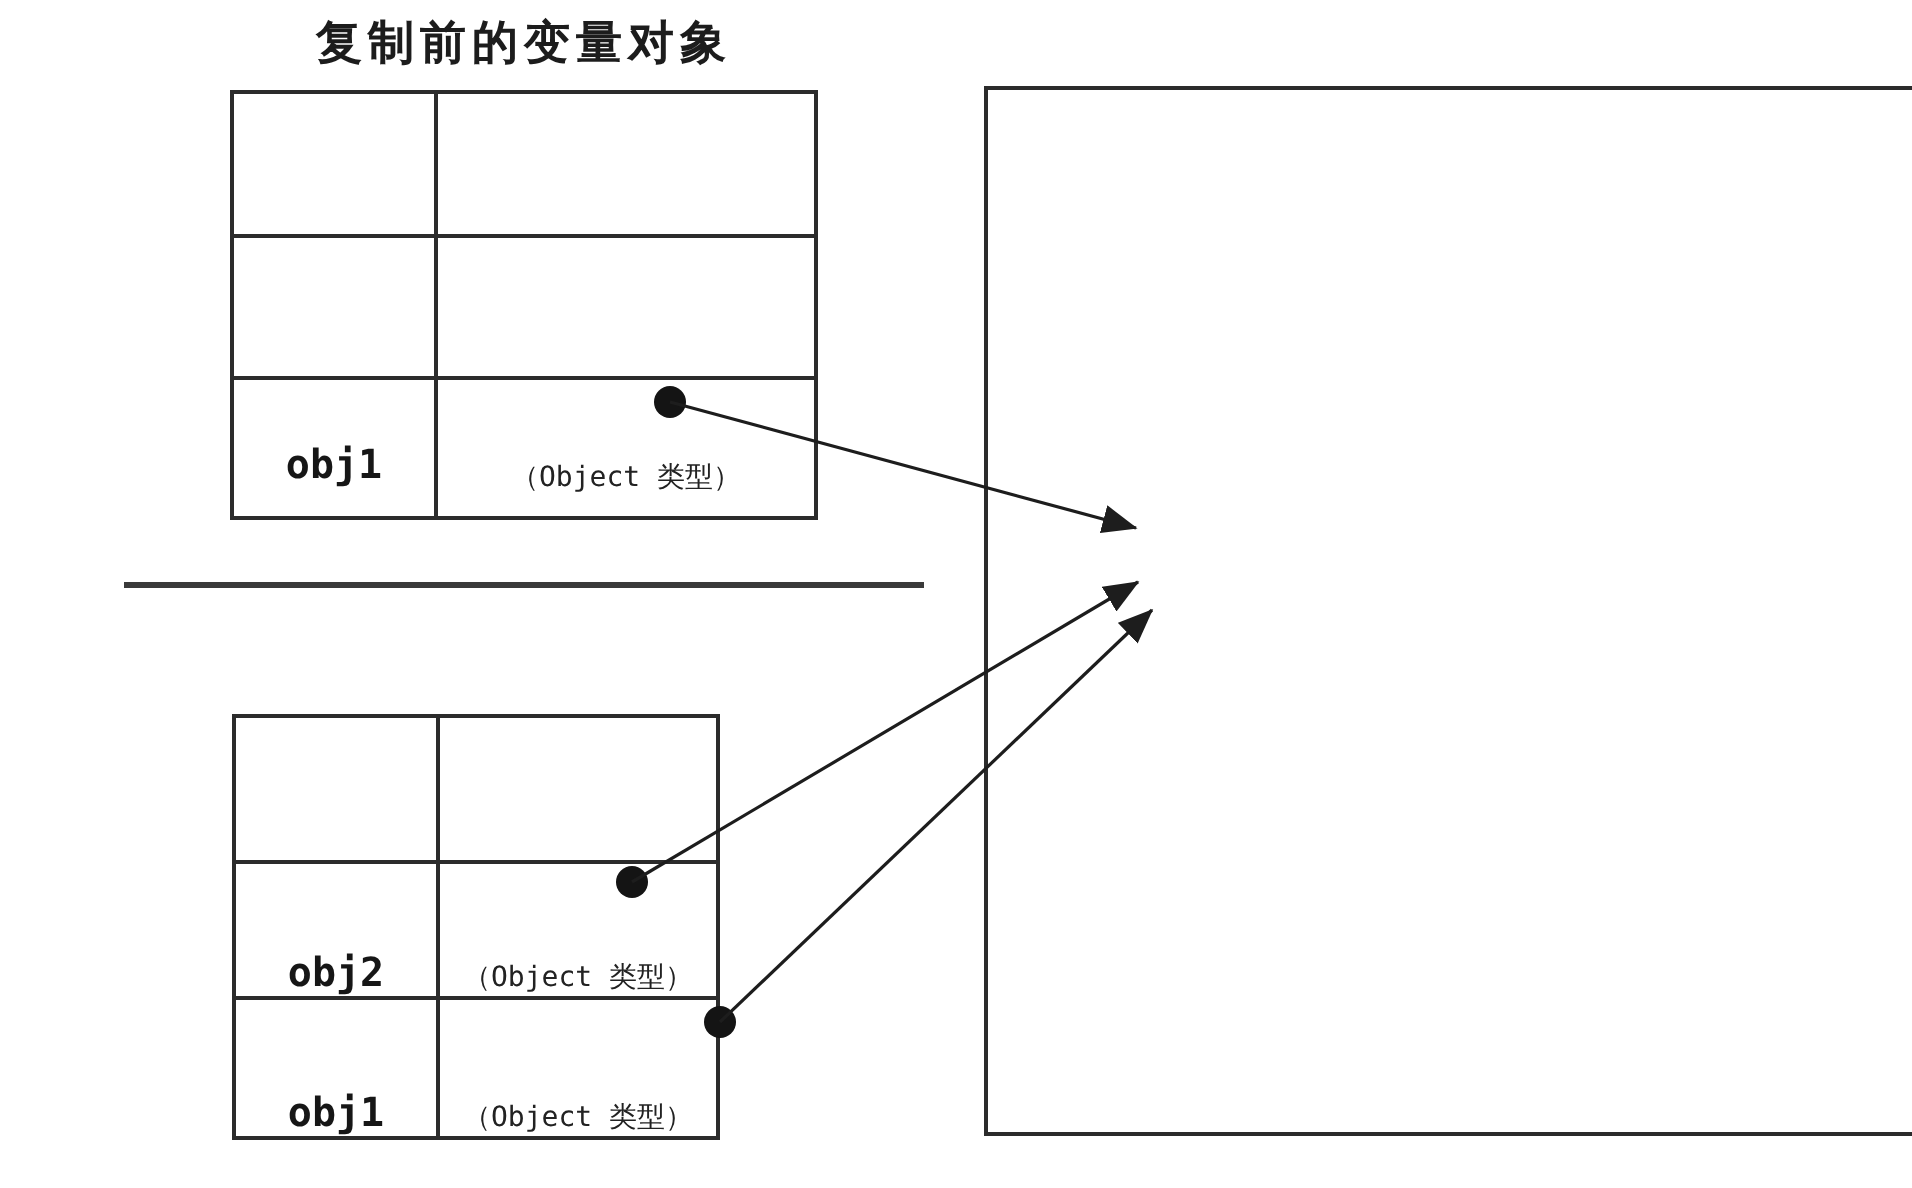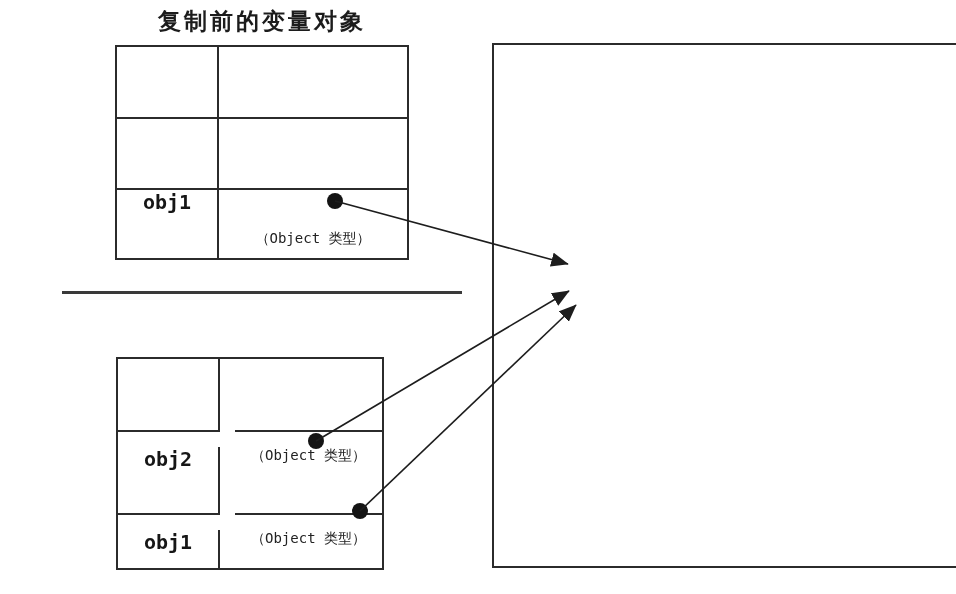--- a/index.html
+++ b/index.html
@@ -10,21 +10,21 @@
     margin-left:48px;
   }
   .sec-title{
     position:absolute;text-align:center;font-size:23px;font-weight:700;
     letter-spacing:3px;color:#1c1c1c;white-space:nowrap;
   }
   .tbl{
     position:absolute;display:grid;grid-template-columns:102px 1fr;
     border:2px solid #2b2b2b;background:#fff;box-sizing:border-box;
   }
-  .cell{box-sizing:border-box;display:flex;align-items:flex-start;justify-content:center;}
+  .cell{box-sizing:border-box;display:flex;align-items:flex-end;justify-content:center;}
   .cell.namecol{border-right:2px solid #2b2b2b;}
   .cell.rowline{border-bottom:2px solid #2b2b2b;}
   .var-name{
     font-family:"DejaVu Sans Mono","Liberation Mono",monospace;
     font-weight:700;font-size:20px;color:#161616;
   }
   .var-type{
     font-family:"DejaVu Sans Mono","Liberation Mono",monospace;
     font-size:14px;color:#222;white-space:nowrap;
   }
@@ -67,21 +67,21 @@
         <span class="var-name">obj1</span>
       </div>
     <div class="cell push-down">
         <span class="var-type">（Object 类型）</span>
       </div>
   </div>
 
   <div class="divider"></div>
 
 
-  <div class="tbl" style="left:68px;top:357px;width:268px;height:213px;grid-template-rows:73px 68px 1fr;gap:15px;">
+  <div class="tbl" style="left:68px;top:357px;width:244px;height:213px;grid-template-rows:73px 68px 1fr;">
     <div class="cell namecol rowline">
         <span class="var-name"></span>
       </div>
     <div class="cell rowline">
         <span class="var-type"></span>
       </div>
     <div class="cell namecol rowline">
         <span class="var-name">obj2</span>
       </div>
     <div class="cell rowline">

